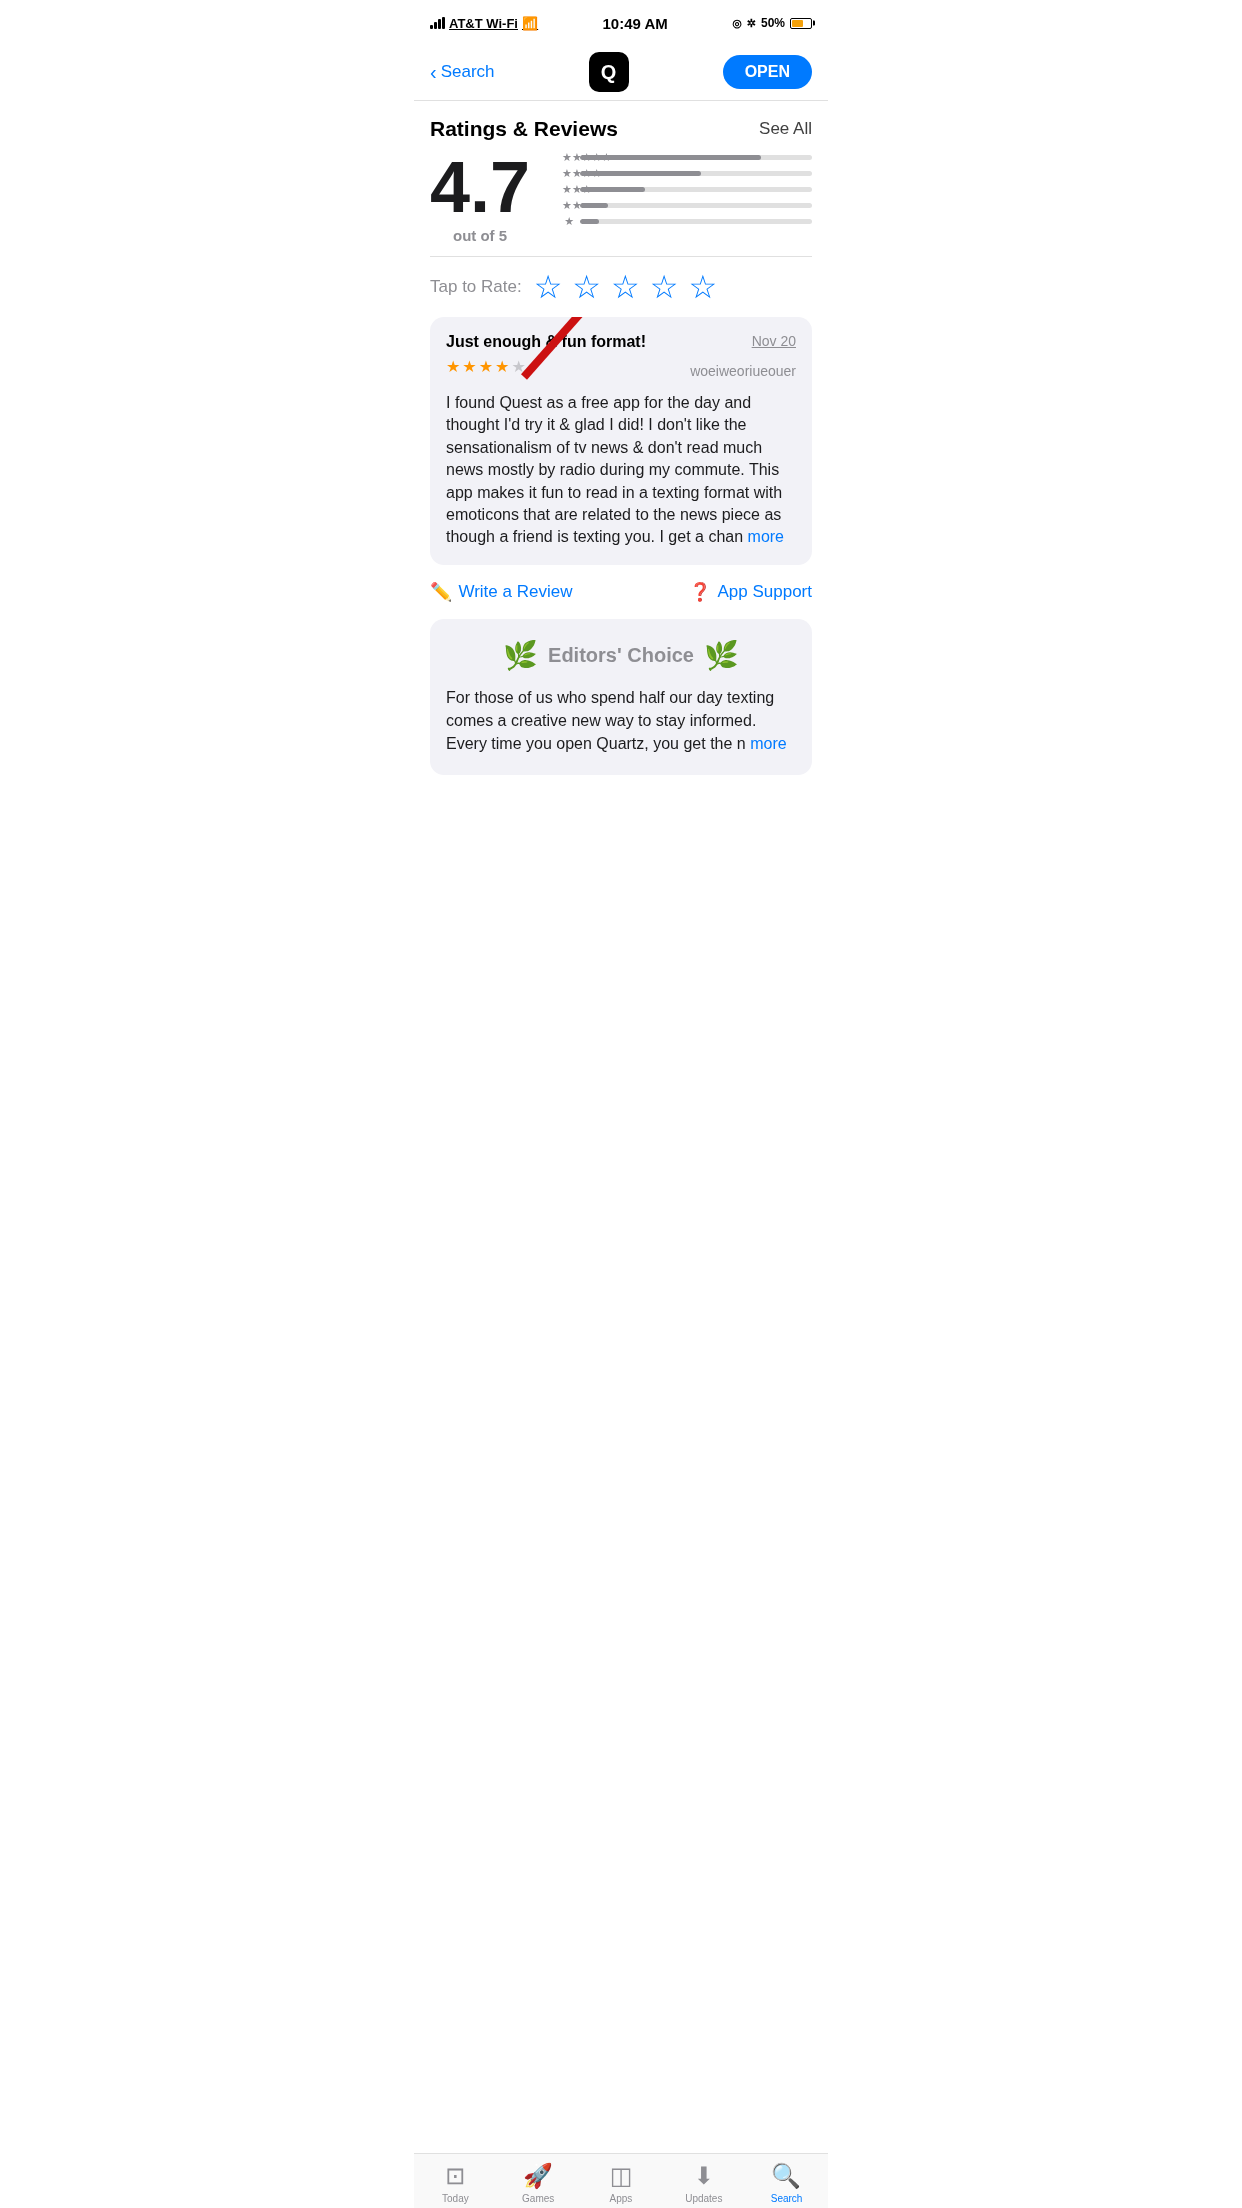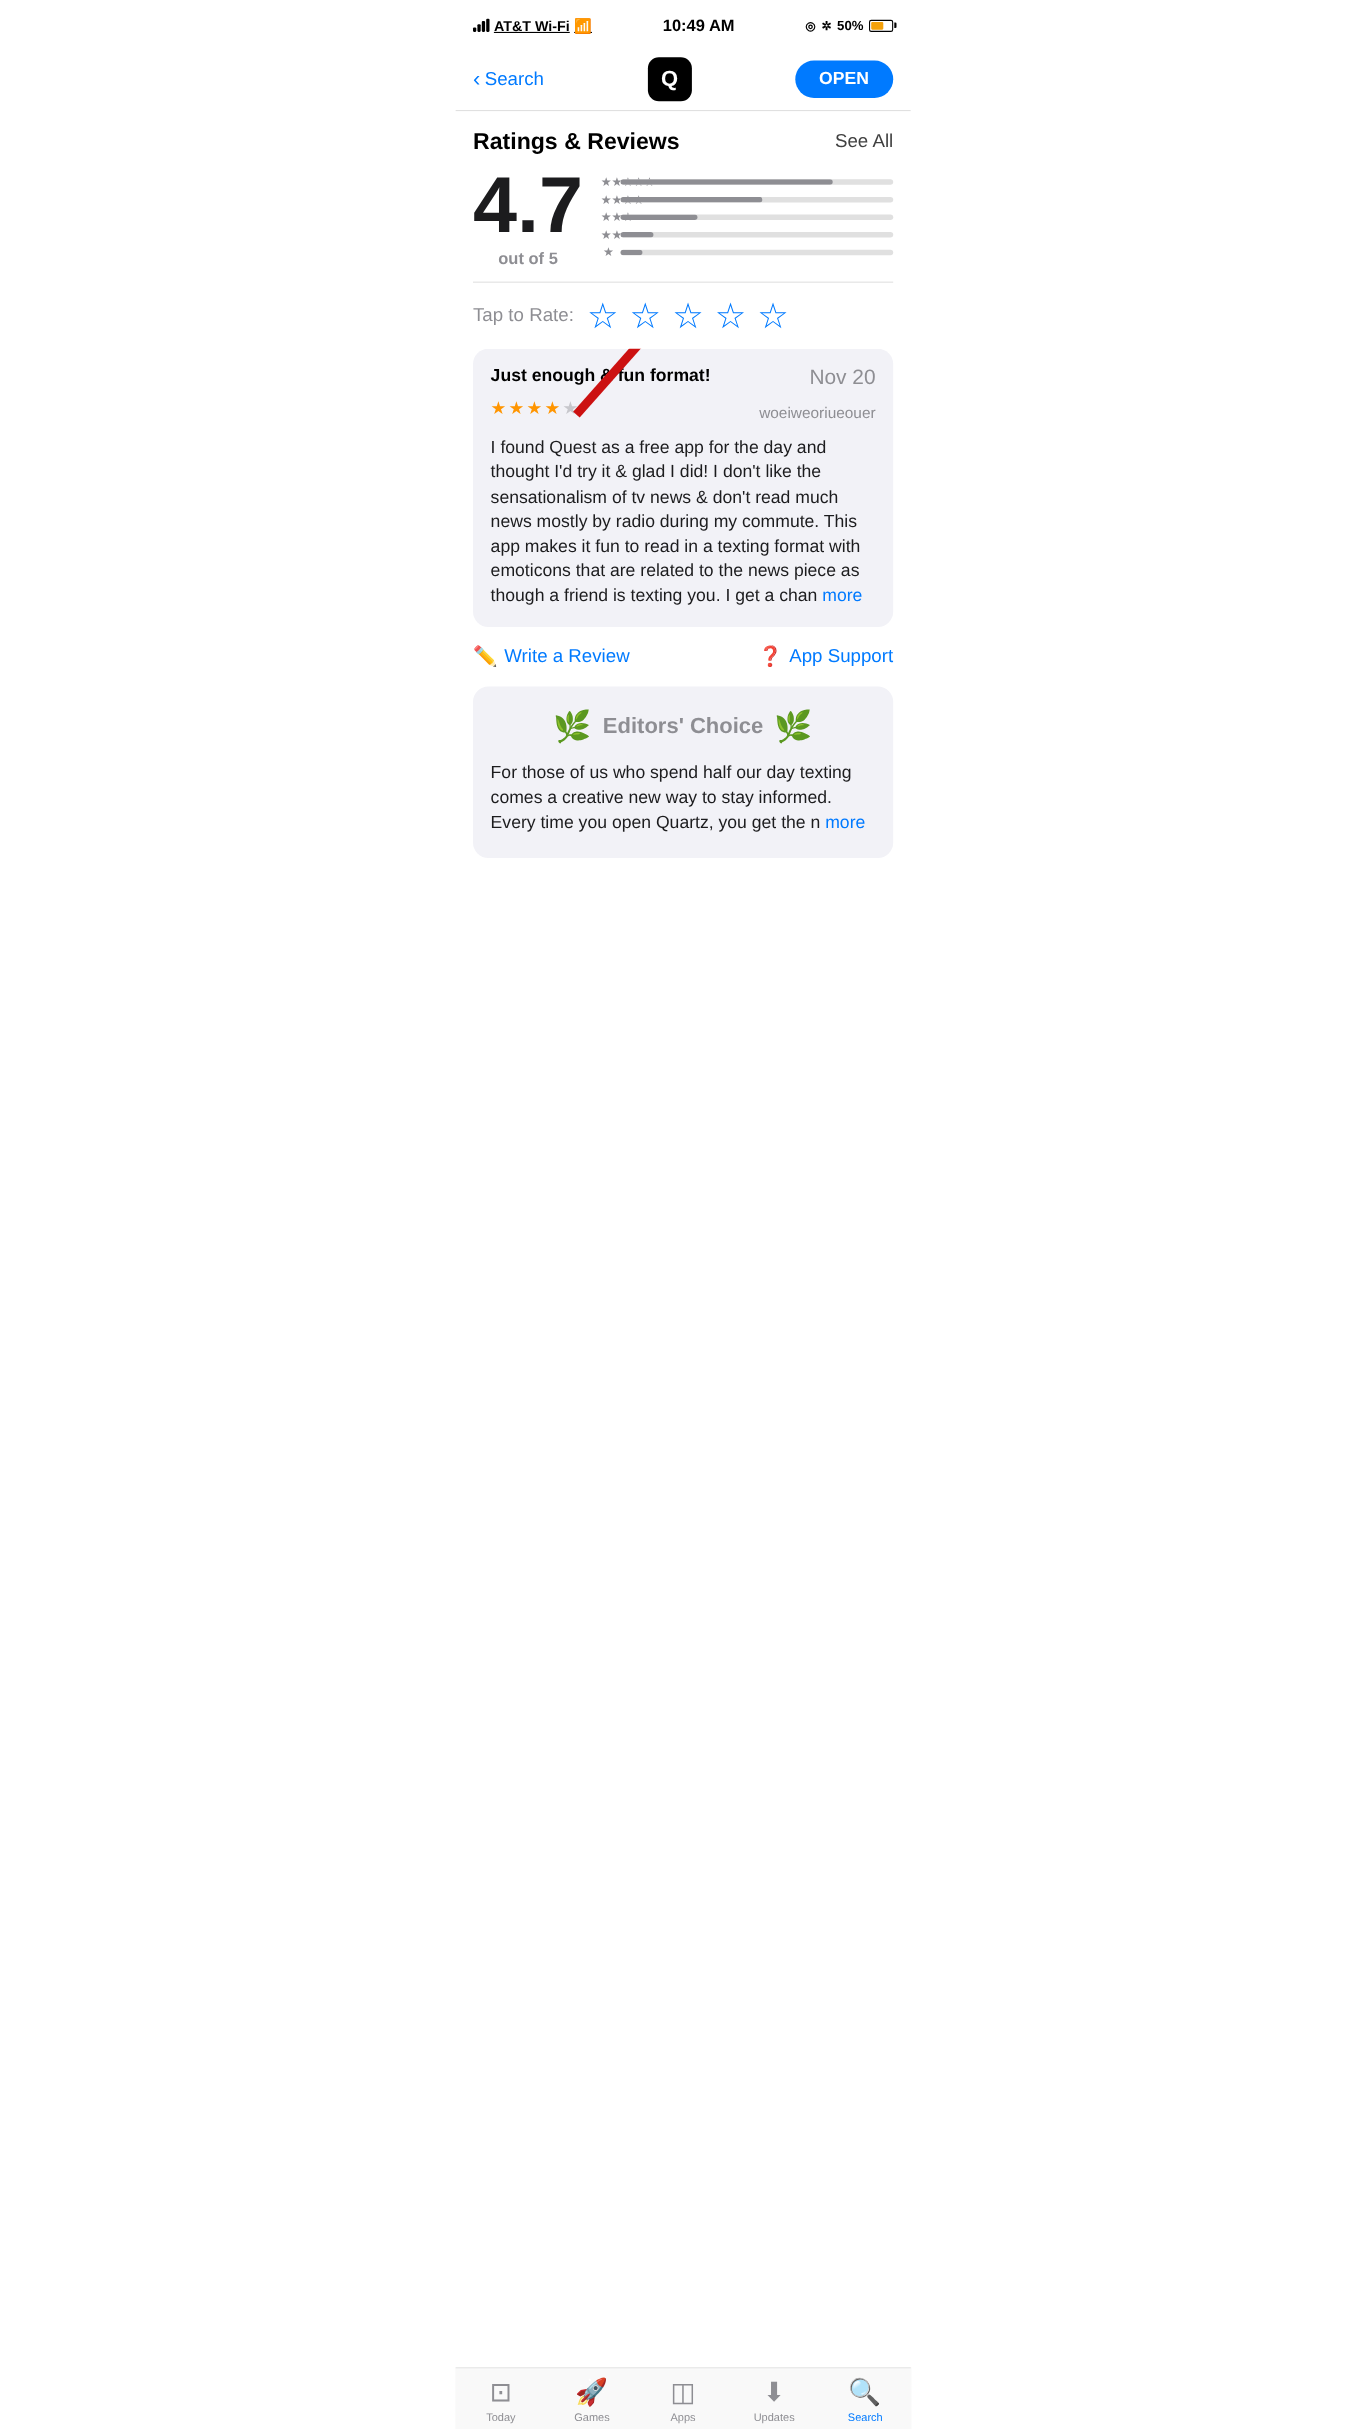--- a/index.html
+++ b/index.html
@@ -91,23 +91,23 @@
     }
     .see-all-link {
       font-size: 17px;
       color: #404040;
       cursor: pointer;
     }
 
     
     .rating-summary {
       display: flex;
-      align-items: center;
+      align-items: flex-start;
       padding: 0 16px 12px;
-      gap: 16px;
+      gap: 32px;
     }
     .big-rating {
       font-size: 72px;
       font-weight: 800;
       color: #1c1c1e;
       line-height: 1;
     }
     .out-of {
       font-size: 15px;
       color: #8e8e93;
@@ -192,22 +192,23 @@
       justify-content: space-between;
       align-items: flex-start;
       margin-bottom: 6px;
     }
     .review-title {
       font-size: 16px;
       font-weight: 700;
       color: #000;
     }
     .review-date {
-      font-size: 19px;
-      color: #8e8e93;
+      font-size: 14px;
+      color: #8e8e93;
+      text-decoration: underline;
     }
     .review-stars {
       display: flex;
       gap: 2px;
       margin-bottom: 8px;
     }
     .star-filled { color: #ff9500; font-size: 16px; }
     .star-empty-sm { color: #c7c7cc; font-size: 16px; }
     .review-author {
       font-size: 14px;

